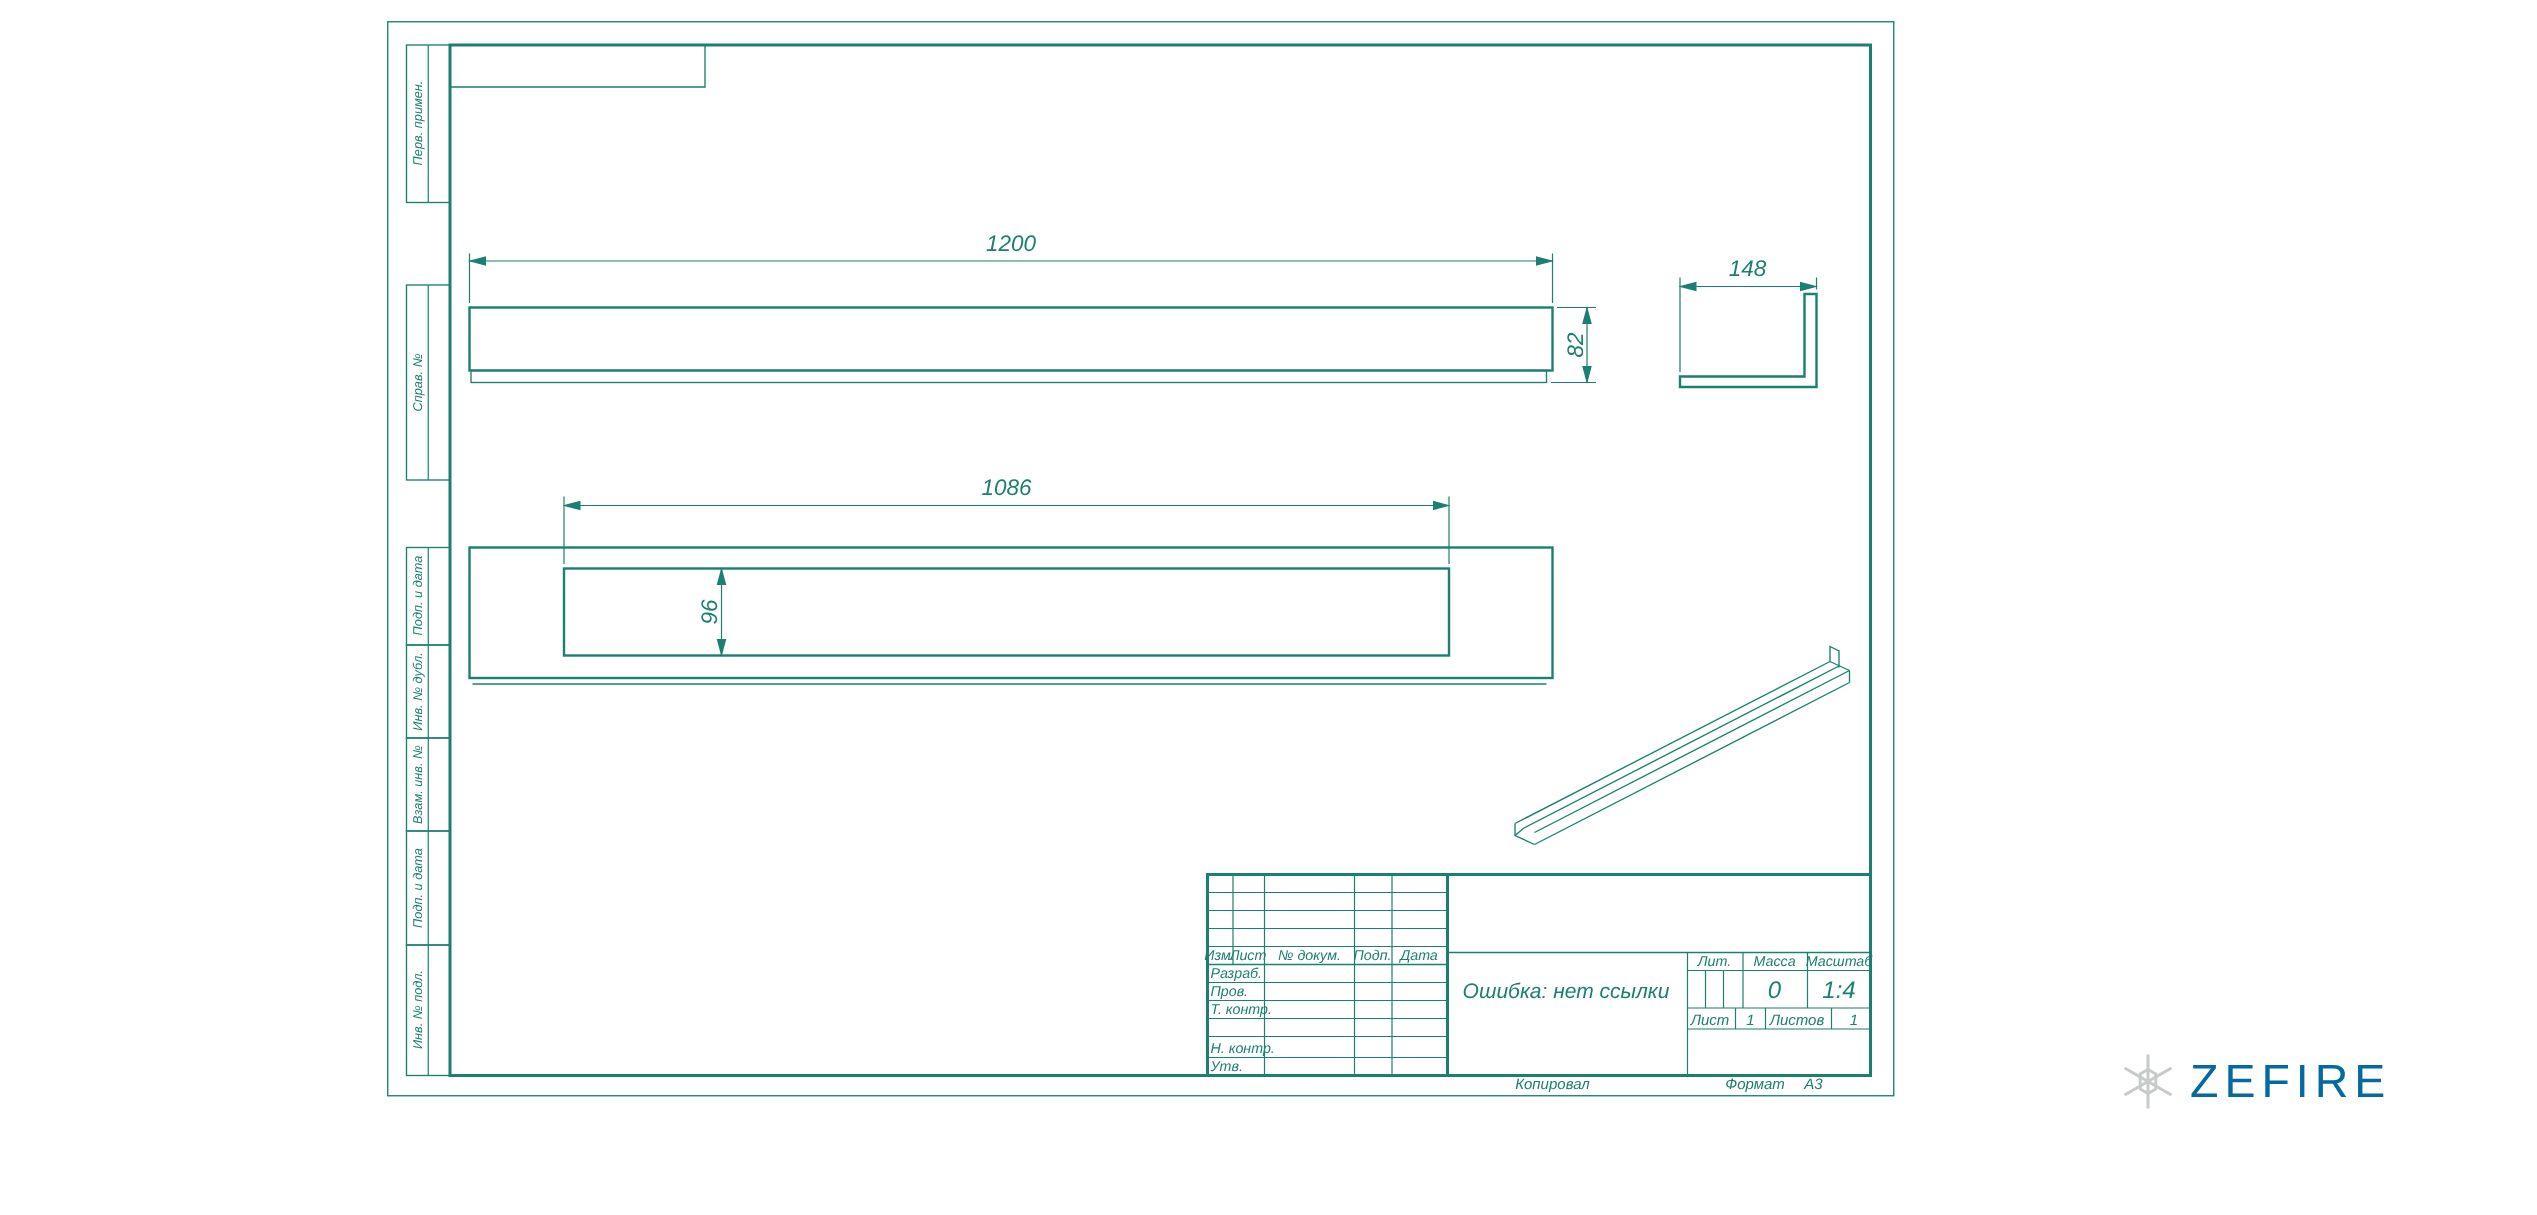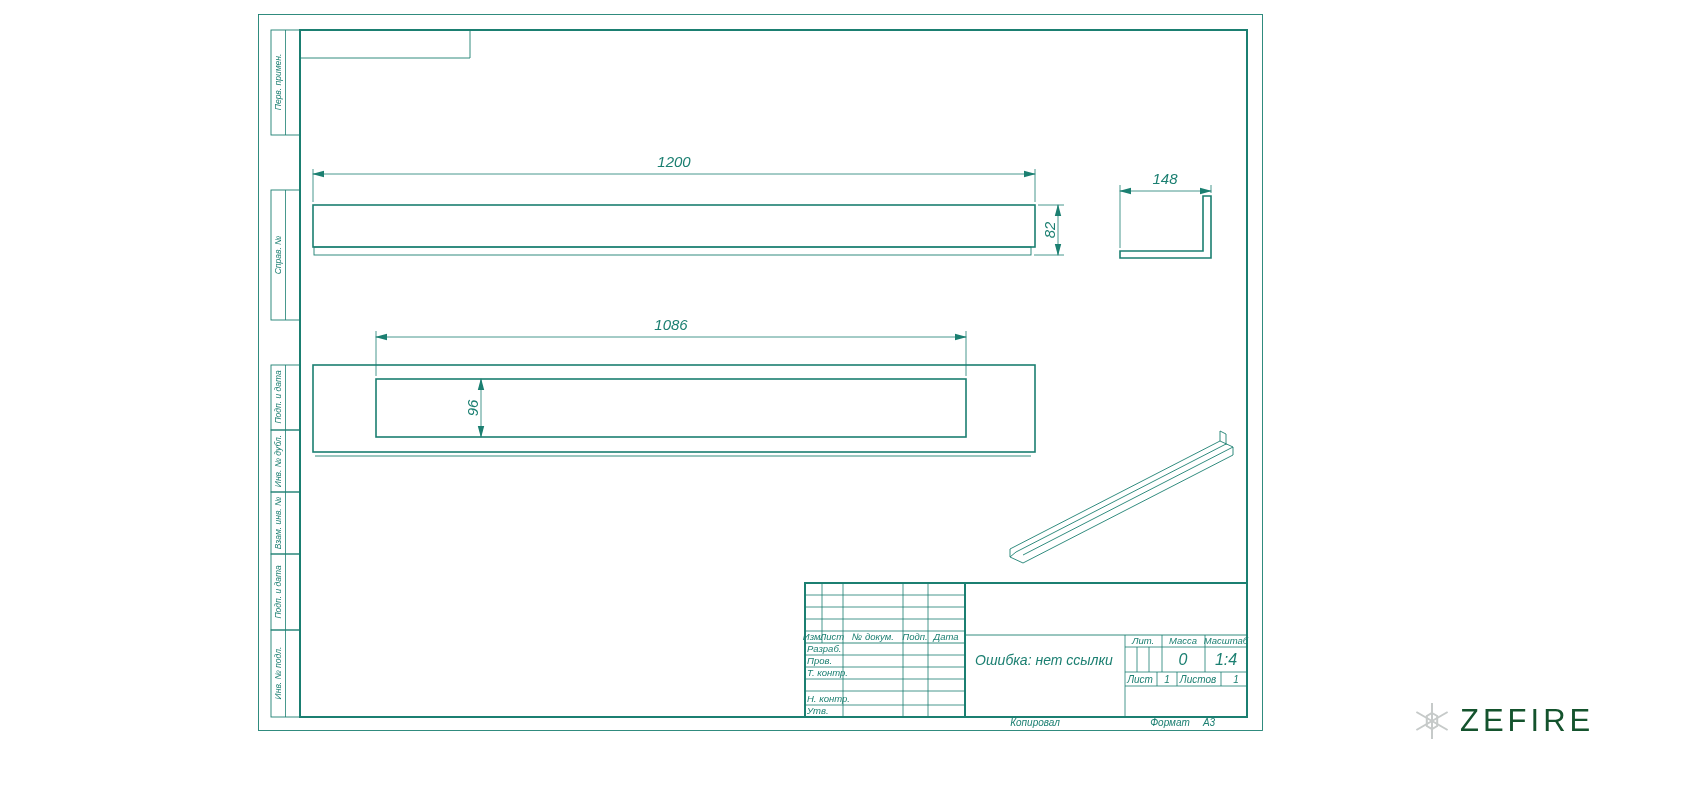--- a/index.html
+++ b/index.html
@@ -13,21 +13,21 @@
   .hair{stroke:#1b7f71;stroke-width:0.8;fill:none;}
   .dim{font-size:15px;text-anchor:middle;}
   .strip-lbl{font-size:8.5px;text-anchor:middle;}
   .tb-hdr{font-size:9.5px;text-anchor:middle;}
   .tb-role{font-size:9.5px;}
   .tb-big{font-size:16px;text-anchor:middle;}
   .tb-title{font-size:14px;text-anchor:middle;}
   .tb-small{font-size:10px;text-anchor:middle;}
   .foot{font-size:10px;text-anchor:middle;}
   #watermark{position:absolute;left:1412px;top:699px;display:flex;align-items:center;
-             gap:8px;color:#14532d;}
+             gap:8px;color:#0369a1;}
   #watermark .wm-text{font-size:31px;letter-spacing:4px;font-weight:400;
              font-family:"Liberation Sans",sans-serif;}
 </style>
 </head>
 <body>
 
 <svg id="sheet" width="1691" height="810" viewBox="0 0 1691 810">
   <defs>
     <marker id="aE" markerWidth="12" markerHeight="8" refX="11" refY="4" orient="auto" markerUnits="userSpaceOnUse">
       <path d="M0,0.8 L12,4 L0,7.2 Z" fill="#1b7f71"></path>

